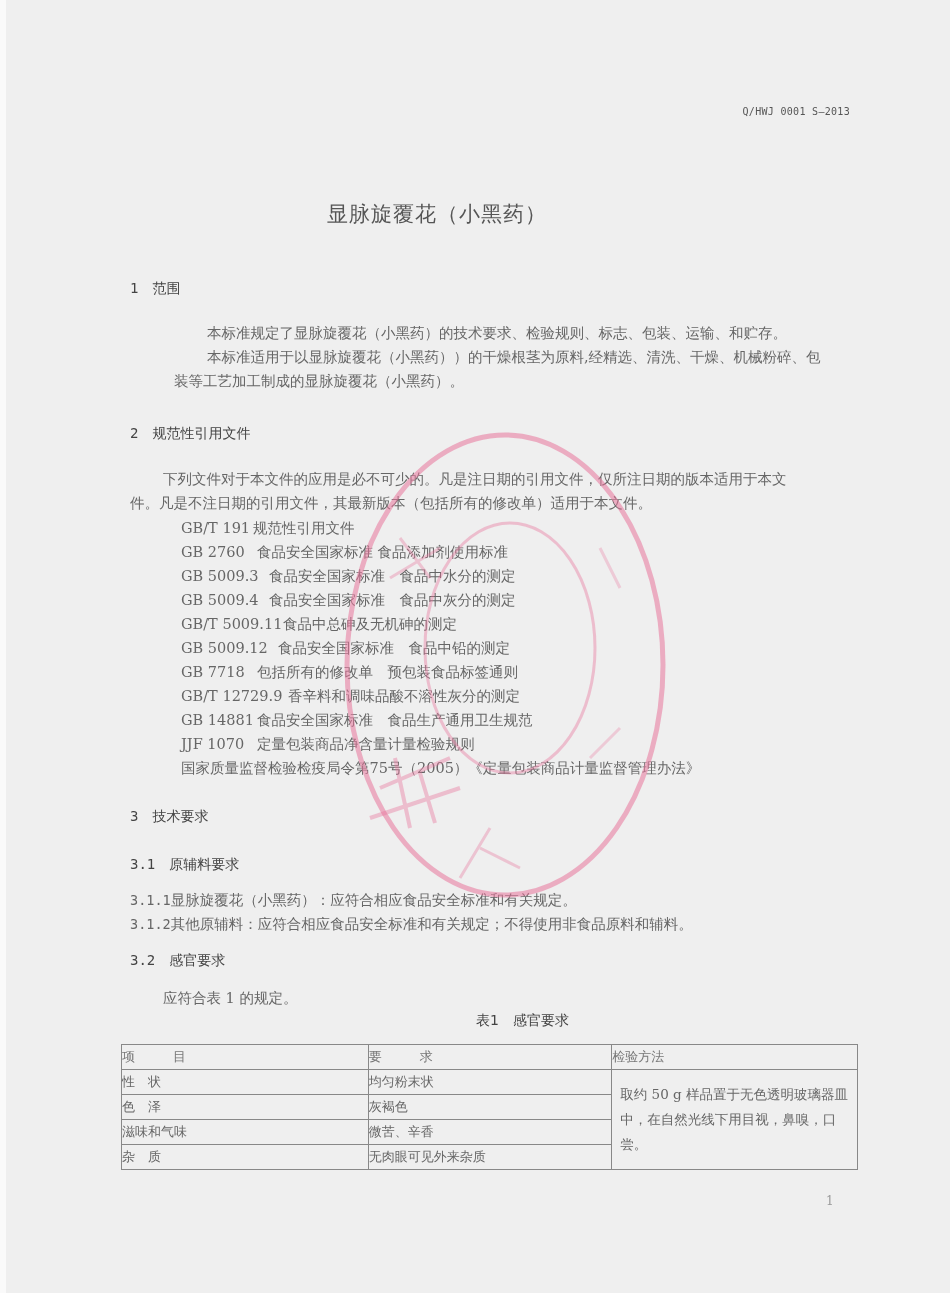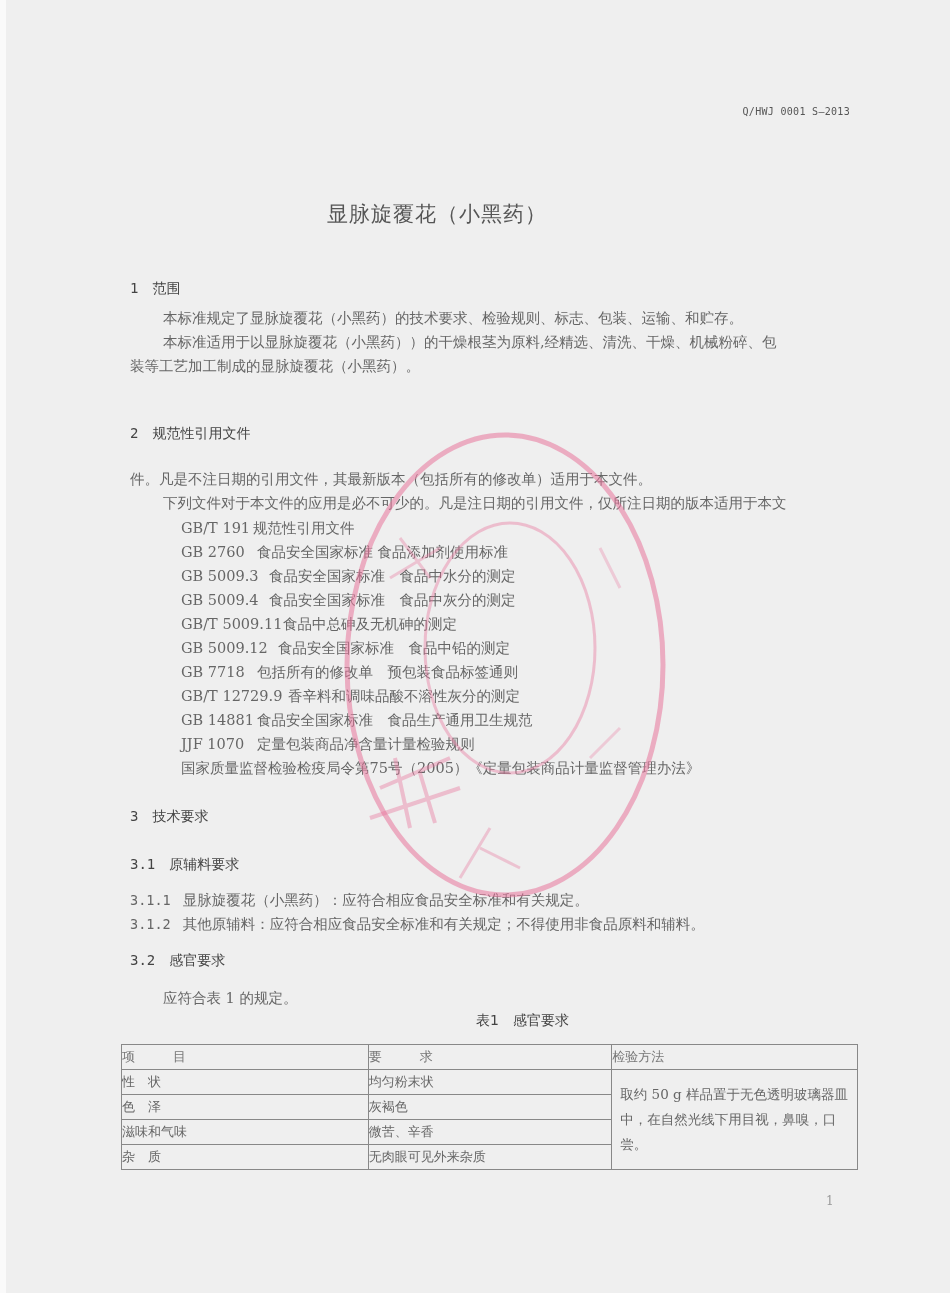--- a/index.html
+++ b/index.html
@@ -14,21 +14,21 @@
   .title { position: absolute; left: 0; width: 874px; top: 200px; text-align: center; font-family: "DejaVu Sans", sans-serif; font-size: 21px; color: #555; letter-spacing: 1px; }
   .h { position: absolute; left: 130px; font-family: "DejaVu Sans", sans-serif; font-size: 14px; color: #444; }
   .h .num { display: inline-block; margin-right: 14px; font-family: "DejaVu Sans Mono", monospace; }
   .p { position: absolute; left: 130px; width: 722px; font-size: 14.5px; line-height: 24px; color: #666; text-align: justify; }
   .p .line { display: block; white-space: nowrap; }
   .p .indent { padding-left: 33px; }
   .refs { position: absolute; left: 181px; top: 516px; font-size: 14.5px; line-height: 24px; color: #666; }
   .ref { white-space: nowrap; }
   .ref .rc { display: inline-block; }
   .clause { position: absolute; left: 130px; font-size: 14.5px; color: #666; white-space: nowrap; }
-  .clause .cn { font-family: "DejaVu Sans Mono", monospace; font-size: 13.5px; margin-right: 12px; color: #666; }
+  .clause .cn { font-family: "DejaVu Sans Mono", monospace; font-size: 13.5px; color: #666; }
   .table-caption { position: absolute; left: 0; width: 1045px; text-align: center; top: 1012px; font-family: "DejaVu Sans", sans-serif; font-size: 14px; color: #444; }
   .table-caption .tn { margin-right: 14px; }
   table.sensory { position: absolute; left: 121px; top: 1044px; border-collapse: collapse; width: 737px; font-size: 13px; color: #666; }
   table.sensory td, table.sensory th { border: 1px solid #888; height: 24px; padding: 0; text-align: left; font-weight: normal; }
   table.sensory th { font-size: 13px; color: #777; letter-spacing: 4px; }
   table.sensory td.method { text-align: left; padding: 0 8px; line-height: 25px; font-size: 13.5px; }
   .pageno { position: absolute; left: 826px; top: 1194px; font-size: 12px; color: #999; }
   .stamp { position: absolute; left: 340px; top: 428px; width: 330px; height: 475px; pointer-events: none; }
 </style>
 </head>
@@ -36,32 +36,32 @@
 
 <div class="page-edge"></div>
 
 <div class="code">Q/HWJ 0001 S—2013</div>
 
 <div class="title">显脉旋覆花（小黑药）</div>
 
 <div class="h" style="top:280px;">
   <span class="num">1</span><span>范围</span>
 </div>
-<div class="p" style="top:306px;">
+<div class="p" style="top:321px;margin-left:44px;">
   <span class="line indent">本标准规定了显脉旋覆花（小黑药）的技术要求、检验规则、标志、包装、运输、和贮存。</span>
   <span class="line indent">本标准适用于以显脉旋覆花（小黑药））的干燥根茎为原料,经精选、清洗、干燥、机械粉碎、包</span>
   <span class="line">装等工艺加工制成的显脉旋覆花（小黑药）。</span>
 </div>
 
 <div class="h" style="top:425px;">
   <span class="num">2</span><span>规范性引用文件</span>
 </div>
 <div class="p" style="top:467px;">
+  <span class="line indent">下列文件对于本文件的应用是必不可少的。凡是注日期的引用文件，仅所注日期的版本适用于本文</span>
   <span class="line">件。凡是不注日期的引用文件，其最新版本（包括所有的修改单）适用于本文件。</span>
-  <span class="line indent">下列文件对于本文件的应用是必不可少的。凡是注日期的引用文件，仅所注日期的版本适用于本文</span>
 </div>
 
 <div class="refs">
   <div class="ref"><span class="rc" style="width:72px">GB/T 191</span><span>规范性引用文件</span></div>
   <div class="ref"><span class="rc" style="width:76px">GB 2760</span><span>食品安全国家标准  食品添加剂使用标准</span></div>
   <div class="ref"><span class="rc" style="width:88px">GB 5009.3</span><span>食品安全国家标准　食品中水分的测定</span></div>
   <div class="ref"><span class="rc" style="width:88px">GB 5009.4</span><span>食品安全国家标准　食品中灰分的测定</span></div>
   <div class="ref"><span class="rc" style="width:102px">GB/T 5009.11</span><span>食品中总砷及无机砷的测定</span></div>
   <div class="ref"><span class="rc" style="width:97px">GB 5009.12</span><span>食品安全国家标准　食品中铅的测定</span></div>
   <div class="ref"><span class="rc" style="width:76px">GB 7718</span><span>包括所有的修改单　预包装食品标签通则</span></div>

